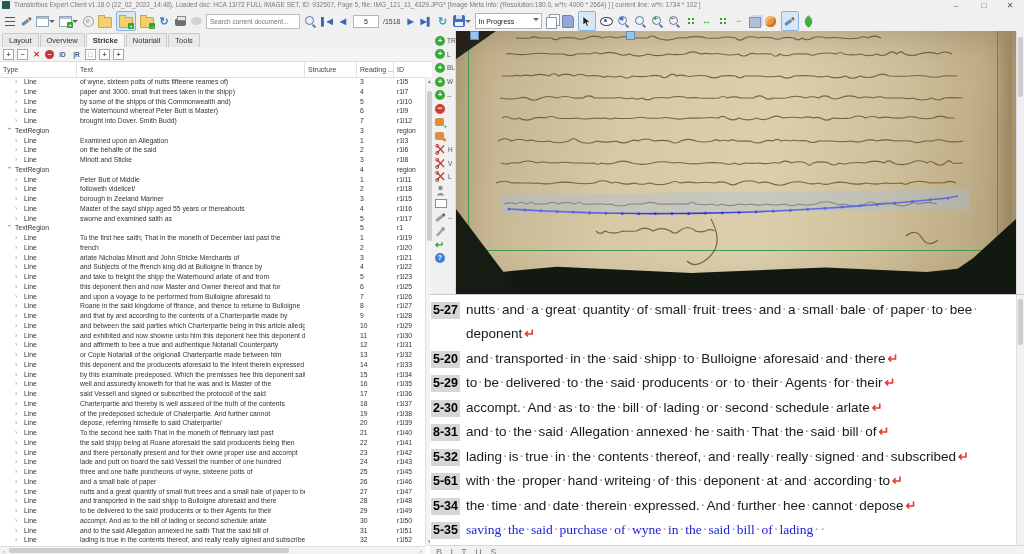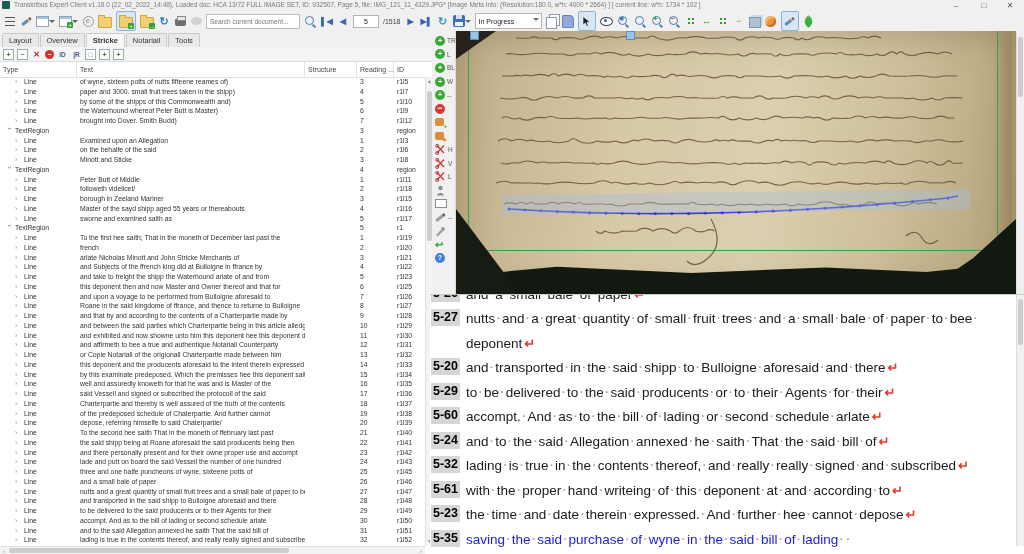--- a/index.html
+++ b/index.html
@@ -111,25 +111,25 @@
   .ms-edge{position:absolute;right:4px;top:0;bottom:28px;width:16px;background:linear-gradient(90deg,rgba(0,0,0,0),#9c8861);}
   .region-box{position:absolute;left:12px;top:-10px;width:528px;height:228px;border:1px solid #3f9b45;}
   .handle{position:absolute;top:0;width:7px;height:7px;background:#9cc3e5;border:1px solid #5b8fc0;}
   .hl-band{position:absolute;left:46px;top:161px;width:468px;height:20px;background:rgba(165,190,220,.38);transform:rotate(-0.6deg);}
   #ms-svg{position:absolute;left:0;top:0;}
   .v-scroll{position:absolute;right:0;top:0;width:8px;bottom:0;background:#f0f0f0;border-left:1px solid #ddd;box-sizing:border-box;}
   .v-scroll .vthumb{top:6px;height:60px;}
   
   .transcript{position:absolute;left:430px;top:294px;right:0;bottom:0;background:#fff;border-top:1px solid #c9c9c9;overflow:hidden;}
   .t-lines{position:absolute;top:-18px;left:0;right:9px;}
-  .t-row{display:flex;align-items:flex-end;height:24.5px;font-size:13.5px;white-space:nowrap;overflow:hidden;}
+  .t-row{display:flex;align-items:flex-start;height:24.5px;font-size:13.5px;white-space:nowrap;overflow:hidden;}
   .t-num{min-width:29px;height:17px;line-height:17px;background:#d6d6d6;color:#000;font-weight:bold;font-size:12.5px;text-align:center;margin:0 6px 0 1px;flex:none;}
   .t-num.empty{background:transparent;}
   .t-text{color:#1a1a1a;}
-  .t-row.current .t-text,.t-row.current .w{color:#2020d8;}
+  .t-row.current .t-text,.t-row.current .w{color:#2020d8;font-family:Liberation Serif, serif;}
   .dot{color:#cc8f8f;padding:0 1.5px;font-size:11px;font-weight:bold;vertical-align:1px;}
   .ret{color:#e23b2e;font-size:13px;margin-left:2px;font-weight:bold;}
   .t-scroll{position:absolute;right:0;top:0;width:8px;bottom:8px;background:#f1f1f1;border-left:1px solid #ddd;box-sizing:border-box;}
   .t-scroll .vthumb{top:4px;height:46px;}
   .t-toolbar{position:absolute;left:0;right:0;bottom:0;height:8px;background:#f2f2f2;border-top:1px solid #d8d8d8;overflow:hidden;}
   .t-toolbar .fmt{font-size:9px;color:#777;letter-spacing:3px;padding-left:6px;display:block;margin-top:1px;}
 </style>
 </head>
 <body>
 
@@ -806,47 +806,50 @@
           <span class="t-num">5-20</span>
           <span class="t-text"><span class="w">and</span><span class="dot">·</span><span class="w">transported</span><span class="dot">·</span><span class="w">in</span><span class="dot">·</span><span class="w">the</span><span class="dot">·</span><span class="w">said</span><span class="dot">·</span><span class="w">shipp</span><span class="dot">·</span><span class="w">to</span><span class="dot">·</span><span class="w">Bulloigne</span><span class="dot">·</span><span class="w">aforesaid</span><span class="dot">·</span><span class="w">and</span><span class="dot">·</span><span class="w">there</span></span>
           <span class="ret">↵</span>
         </div>
         <div class="t-row">
           <span class="t-num">5-29</span>
           <span class="t-text"><span class="w">to</span><span class="dot">·</span><span class="w">be</span><span class="dot">·</span><span class="w">delivered</span><span class="dot">·</span><span class="w">to</span><span class="dot">·</span><span class="w">the</span><span class="dot">·</span><span class="w">said</span><span class="dot">·</span><span class="w">producents</span><span class="dot">·</span><span class="w">or</span><span class="dot">·</span><span class="w">to</span><span class="dot">·</span><span class="w">their</span><span class="dot">·</span><span class="w">Agents</span><span class="dot">·</span><span class="w">for</span><span class="dot">·</span><span class="w">their</span></span>
           <span class="ret">↵</span>
         </div>
         <div class="t-row">
-          <span class="t-num">5-60</span>
+          <span class="t-num">2-30</span>
           <span class="t-text"><span class="w">accompt.</span><span class="dot">·</span><span class="w">And</span><span class="dot">·</span><span class="w">as</span><span class="dot">·</span><span class="w">to</span><span class="dot">·</span><span class="w">the</span><span class="dot">·</span><span class="w">bill</span><span class="dot">·</span><span class="w">of</span><span class="dot">·</span><span class="w">lading</span><span class="dot">·</span><span class="w">or</span><span class="dot">·</span><span class="w">second</span><span class="dot">·</span><span class="w">schedule</span><span class="dot">·</span><span class="w">arlate</span></span>
           <span class="ret">↵</span>
         </div>
         <div class="t-row">
-          <span class="t-num">5-24</span>
+          <span class="t-num">8-31</span>
           <span class="t-text"><span class="w">and</span><span class="dot">·</span><span class="w">to</span><span class="dot">·</span><span class="w">the</span><span class="dot">·</span><span class="w">said</span><span class="dot">·</span><span class="w">Allegation</span><span class="dot">·</span><span class="w">annexed</span><span class="dot">·</span><span class="w">he</span><span class="dot">·</span><span class="w">saith</span><span class="dot">·</span><span class="w">That</span><span class="dot">·</span><span class="w">the</span><span class="dot">·</span><span class="w">said</span><span class="dot">·</span><span class="w">bill</span><span class="dot">·</span><span class="w">of</span></span>
           <span class="ret">↵</span>
         </div>
         <div class="t-row">
           <span class="t-num">5-32</span>
           <span class="t-text"><span class="w">lading</span><span class="dot">·</span><span class="w">is</span><span class="dot">·</span><span class="w">true</span><span class="dot">·</span><span class="w">in</span><span class="dot">·</span><span class="w">the</span><span class="dot">·</span><span class="w">contents</span><span class="dot">·</span><span class="w">thereof,</span><span class="dot">·</span><span class="w">and</span><span class="dot">·</span><span class="w">really</span><span class="dot">·</span><span class="w">really</span><span class="dot">·</span><span class="w">signed</span><span class="dot">·</span><span class="w">and</span><span class="dot">·</span><span class="w">subscribed</span></span>
           <span class="ret">↵</span>
         </div>
         <div class="t-row">
           <span class="t-num">5-61</span>
           <span class="t-text"><span class="w">with</span><span class="dot">·</span><span class="w">the</span><span class="dot">·</span><span class="w">proper</span><span class="dot">·</span><span class="w">hand</span><span class="dot">·</span><span class="w">writeing</span><span class="dot">·</span><span class="w">of</span><span class="dot">·</span><span class="w">this</span><span class="dot">·</span><span class="w">deponent</span><span class="dot">·</span><span class="w">at</span><span class="dot">·</span><span class="w">and</span><span class="dot">·</span><span class="w">according</span><span class="dot">·</span><span class="w">to</span></span>
           <span class="ret">↵</span>
         </div>
         <div class="t-row">
-          <span class="t-num">5-23</span>
+          <span class="t-num">5-34</span>
           <span class="t-text"><span class="w">the</span><span class="dot">·</span><span class="w">time</span><span class="dot">·</span><span class="w">and</span><span class="dot">·</span><span class="w">date</span><span class="dot">·</span><span class="w">therein</span><span class="dot">·</span><span class="w">expressed.</span><span class="dot">·</span><span class="w">And</span><span class="dot">·</span><span class="w">further</span><span class="dot">·</span><span class="w">hee</span><span class="dot">·</span><span class="w">cannot</span><span class="dot">·</span><span class="w">depose</span></span>
           <span class="ret">↵</span>
         </div>
         <div class="t-row current">
           <span class="t-num">5-35</span>
           <span class="t-text"><span class="w">saving</span><span class="dot">·</span><span class="w">the</span><span class="dot">·</span><span class="w">said</span><span class="dot">·</span><span class="w">purchase</span><span class="dot">·</span><span class="w">of</span><span class="dot">·</span><span class="w">wyne</span><span class="dot">·</span><span class="w">in</span><span class="dot">·</span><span class="w">the</span><span class="dot">·</span><span class="w">said</span><span class="dot">·</span><span class="w">bill</span><span class="dot">·</span><span class="w">of</span><span class="dot">·</span><span class="w">lading</span><span class="dot">· ·</span></span>
         </div>
       </div>
     <div class="t-scroll">
         <div class="vthumb"></div>
       </div>
+    <div class="t-toolbar">
+      <span class="fmt">B  I  T  U  S</span>
+    </div>
   </div>
 
 </div>
 
 </body></html>

